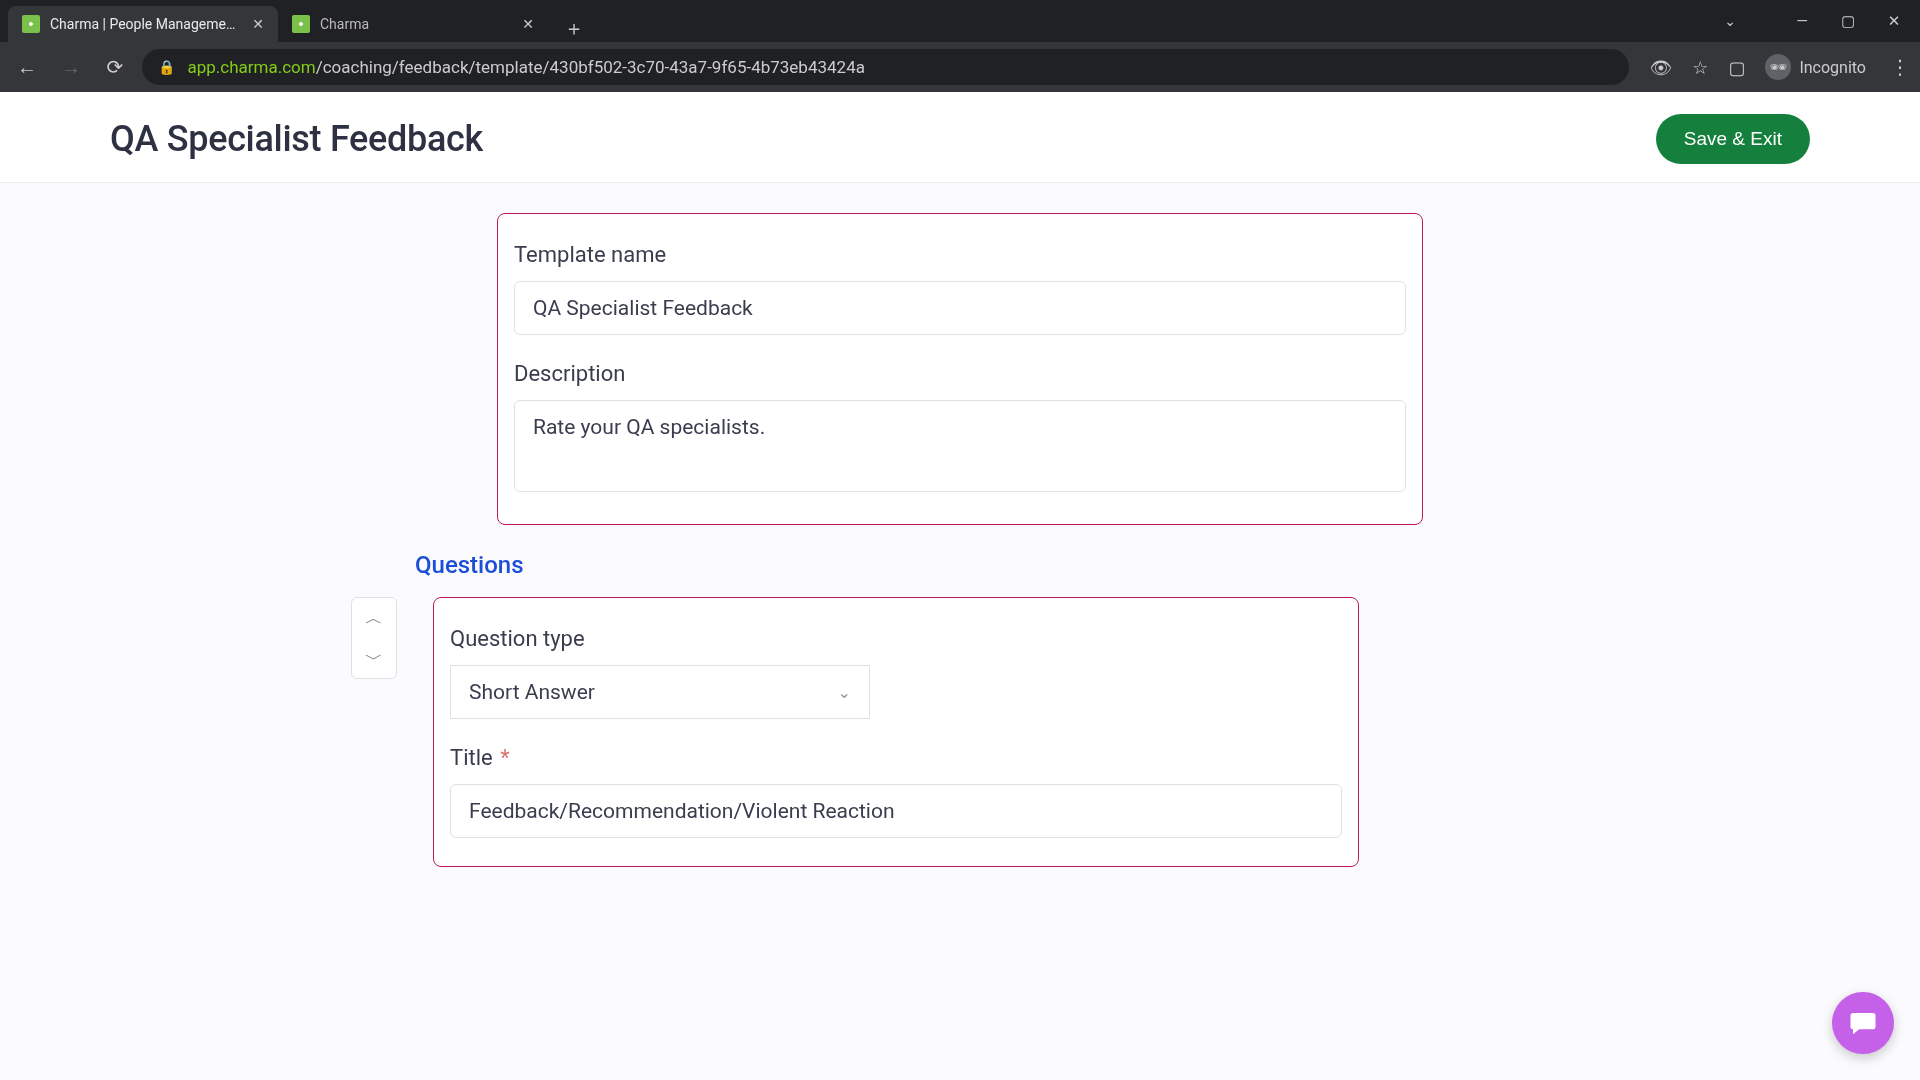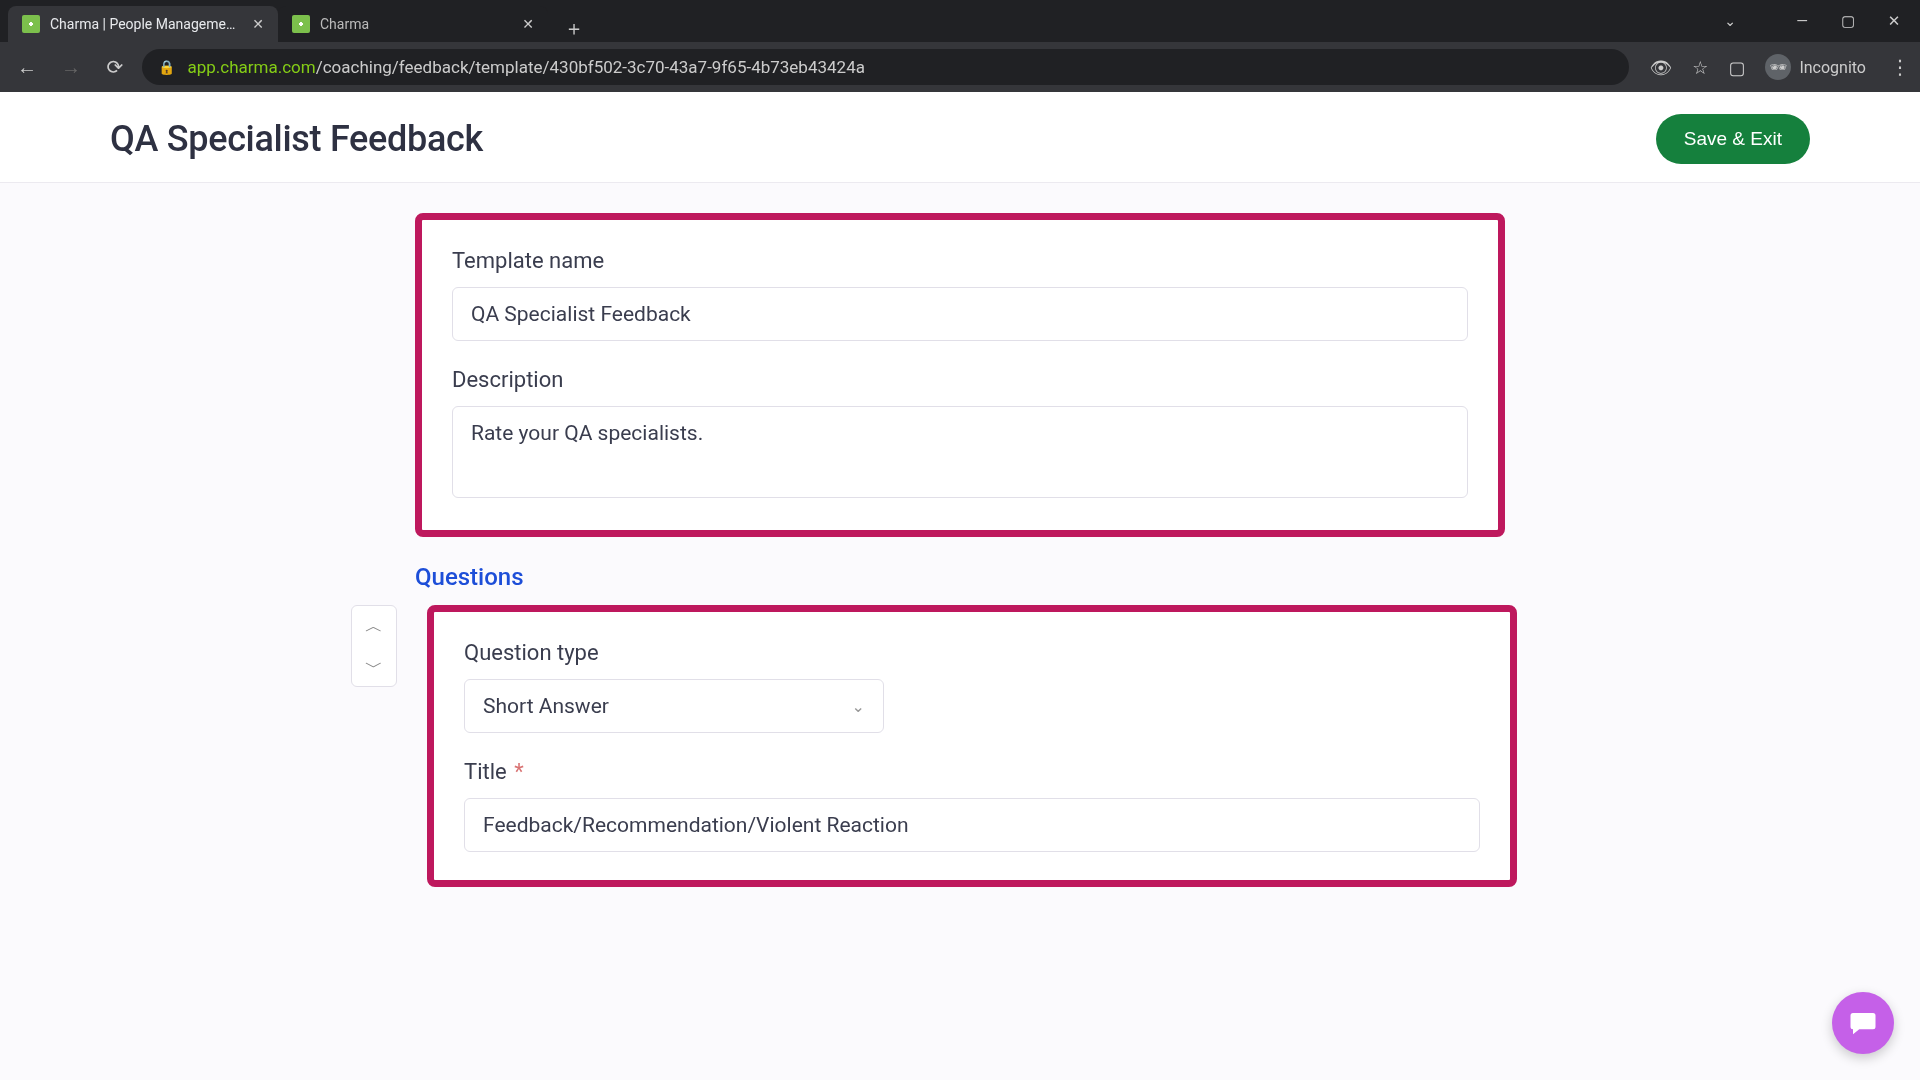--- a/index.html
+++ b/index.html
@@ -32,38 +32,38 @@
   .incognito-chip { display:flex; align-items:center; gap:8px; cursor:pointer; }
   .incognito-avatar { width:26px; height:26px; background:#5f6368; border-radius:50%; display:flex; align-items:center; justify-content:center; font-size:14px; }
 
   
   .page { background: #fbfafd; height: calc(1080px - 92px); overflow: hidden; position: relative; }
   .page-header { display:flex; align-items:center; justify-content: space-between; padding: 22px 110px 18px 110px; background:#fff; border-bottom: 1px solid #eceaf0; }
   .page-title { font-size: 36px; font-weight: 500; color: #2e3142; letter-spacing: -0.3px; }
   .save-exit { background: #15803d; color: #fff; border:none; border-radius: 28px; padding: 14px 28px; font-size: 19px; font-weight: 400; cursor: pointer; }
 
   .content-scroll { padding: 30px 0 40px 0; }
-  .card { background:#fff; border:7px solid #be185d; border-radius: 8px; width: 1090px; margin: 0 auto 26px auto; padding: 28px 30px; }
+  .card { background:#fff; border:1px solid #be185d; border-radius: 8px; width: 926px; margin: 0 auto 26px auto; padding: 28px 16px; }
   .field-label { font-size: 22px; color: #3a3d4e; margin-bottom: 14px; font-weight: 400; }
   .input-box { width: 100%; border:1px solid #e1dfe8; border-radius:6px; padding: 14px 18px; font-size: 21px; color:#3a3d4e; font-family: inherit; }
   .input-box.area { height: 92px; resize: none; }
   .gap { height: 26px; }
 
   .section-heading { width: 1090px; margin: 0 auto 14px auto; font-size: 24px; font-weight: 500; color:#1d4ed8; }
 
   .question-text { font-size: 21px; color:#3a3d4e; margin-bottom: 22px; }
   .rating-row { display:flex; gap: 22px; }
   .rating-btn { width:60px; height:58px; border:1px solid #e1dfe8; border-radius:8px; background:#fff; font-size:21px; color:#3a3d4e; cursor:pointer; }
 
   .question-card-wrap { width: 1090px; margin: 0 auto; position: relative; }
   .reorder-ctrl { position:absolute; left:-64px; top:0; width:46px; background:#fff; border:1px solid #e1dfe8; border-radius:6px; display:flex; flex-direction:column; }
   .reorder-btn { height:40px; display:flex; align-items:center; justify-content:center; color:#888; font-size:18px; cursor:pointer; }
   .reorder-btn+.reorder-btn { border-top:1px solid transparent; }
 
-  .select-box { width: 420px; border:1px solid #e1dfe8; border-radius:6px; padding: 14px 18px; font-size: 21px; color:#3a3d4e; display:flex; align-items:center; justify-content:space-between; cursor:pointer; background:#fff; }
+  .select-box { width: 420px; border:1px solid #e1dfe8; border-radius:0; padding: 14px 18px; font-size: 21px; color:#3a3d4e; display:flex; align-items:center; justify-content:space-between; cursor:pointer; background:#fff; }
   .chev { color:#999; font-size:16px; }
   .req-star { color:#d97373; margin-left:2px; }
 
   
   .chat-fab { position:absolute; right: 26px; bottom: 26px; width:62px; height:62px; border-radius:50%; background:#c560e8; display:flex; align-items:center; justify-content:center; cursor:pointer; box-shadow: 0 4px 12px rgba(0,0,0,.2); }
   .chat-fab svg { width:30px; height:30px; fill:#fff; }
 
   .dots-menu { font-size: 20px; cursor:pointer; margin-left:4px; }
 </style>
 </head>
@@ -129,21 +129,21 @@
     </div>
 
     <div class="section-heading">Questions</div>
 
 
     <div class="question-card-wrap">
       <div class="reorder-ctrl">
         <div class="reorder-btn">︿</div>
         <div class="reorder-btn">﹀</div>
       </div>
-      <div class="card" style="margin:12px;">
+      <div class="card" style="margin:18px;">
         <div class="field-label">Question type</div>
         <div class="select-box">
           <span>Short Answer</span>
           <span class="chev">⌄</span>
         </div>
         <div class="gap"></div>
         <div class="field-label">
           <span>Title</span>
           <span class="req-star">*</span>
         </div>

